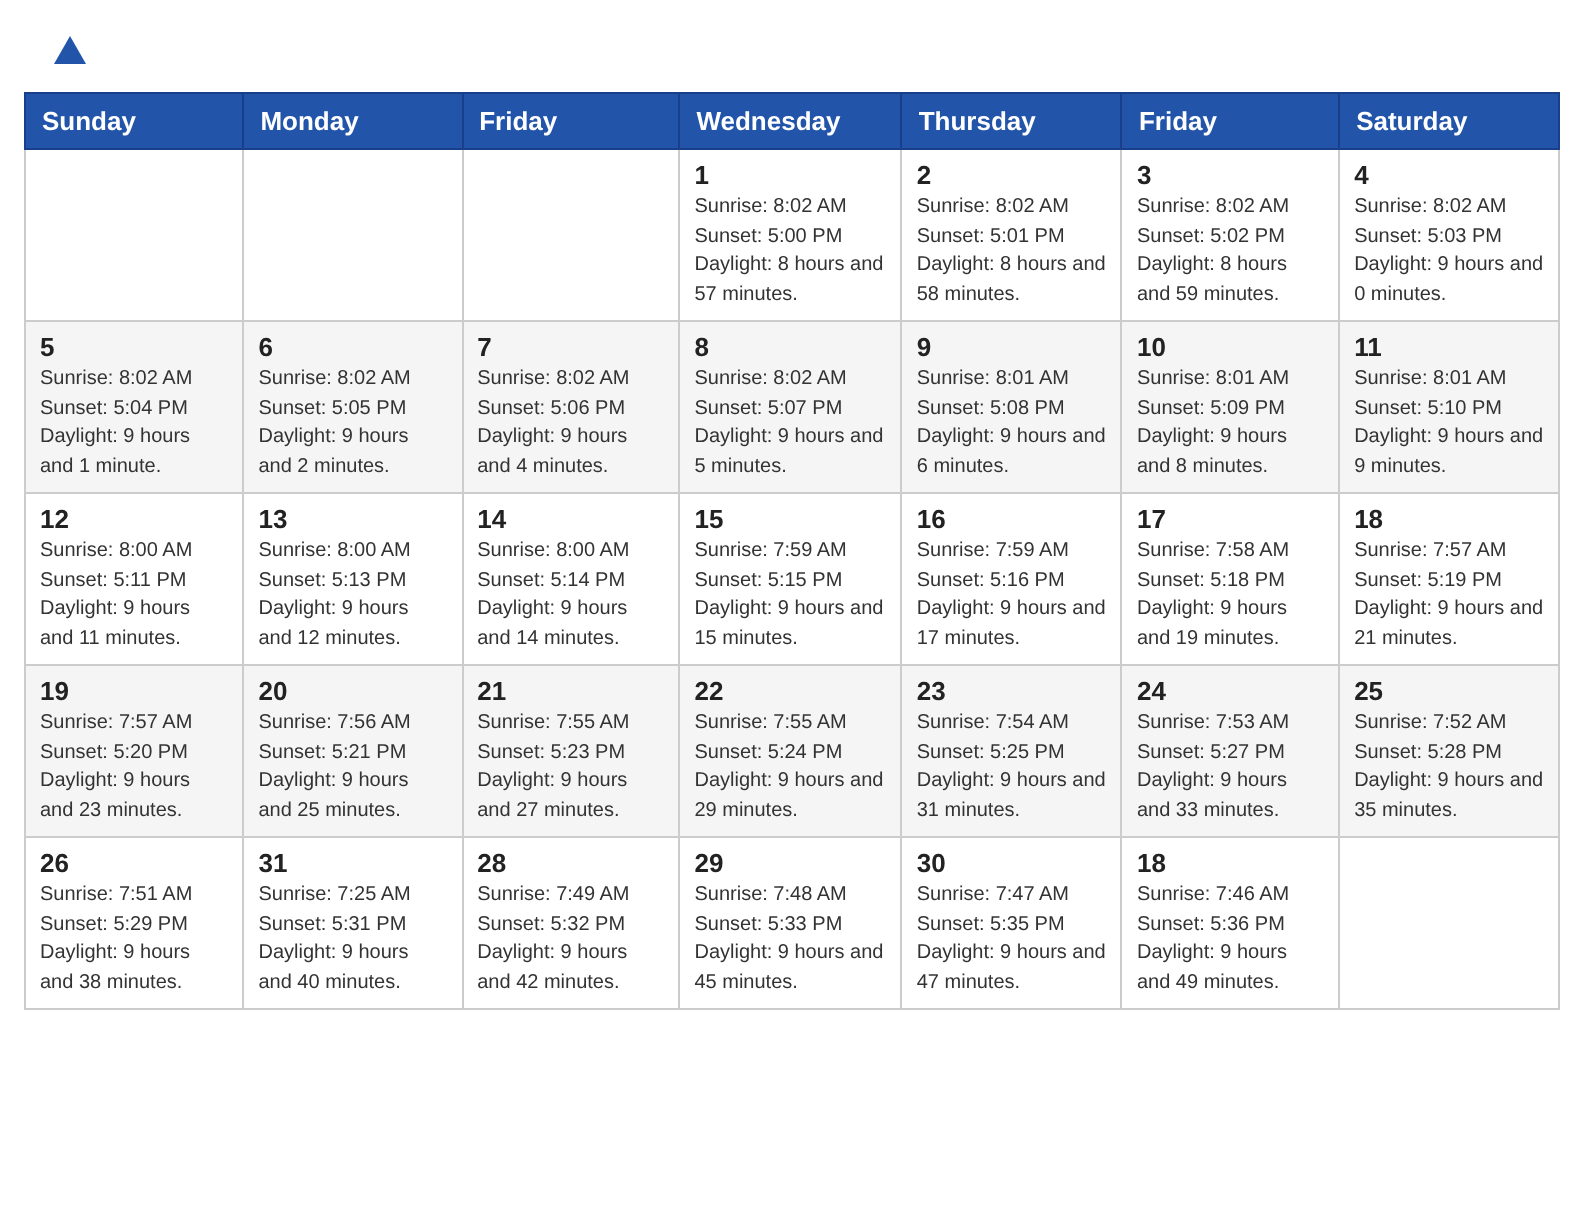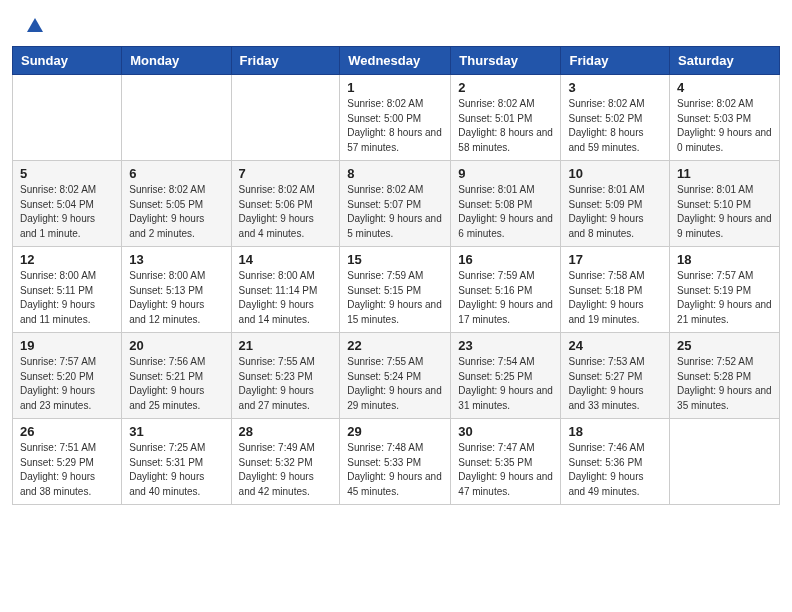--- a/index.html
+++ b/index.html
@@ -229,21 +229,21 @@
             </td>
             <td>
               <div class="day-number">13</div>
               <div class="day-info">Sunrise: 8:00 AM
 Sunset: 5:13 PM
 Daylight: 9 hours and 12 minutes.</div>
             </td>
             <td>
               <div class="day-number">14</div>
               <div class="day-info">Sunrise: 8:00 AM
-Sunset: 11:14 PM
+Sunset: 5:14 PM
 Daylight: 9 hours and 14 minutes.</div>
             </td>
             <td>
               <div class="day-number">15</div>
               <div class="day-info">Sunrise: 7:59 AM
 Sunset: 5:15 PM
 Daylight: 9 hours and 15 minutes.</div>
             </td>
             <td>
               <div class="day-number">16</div>

